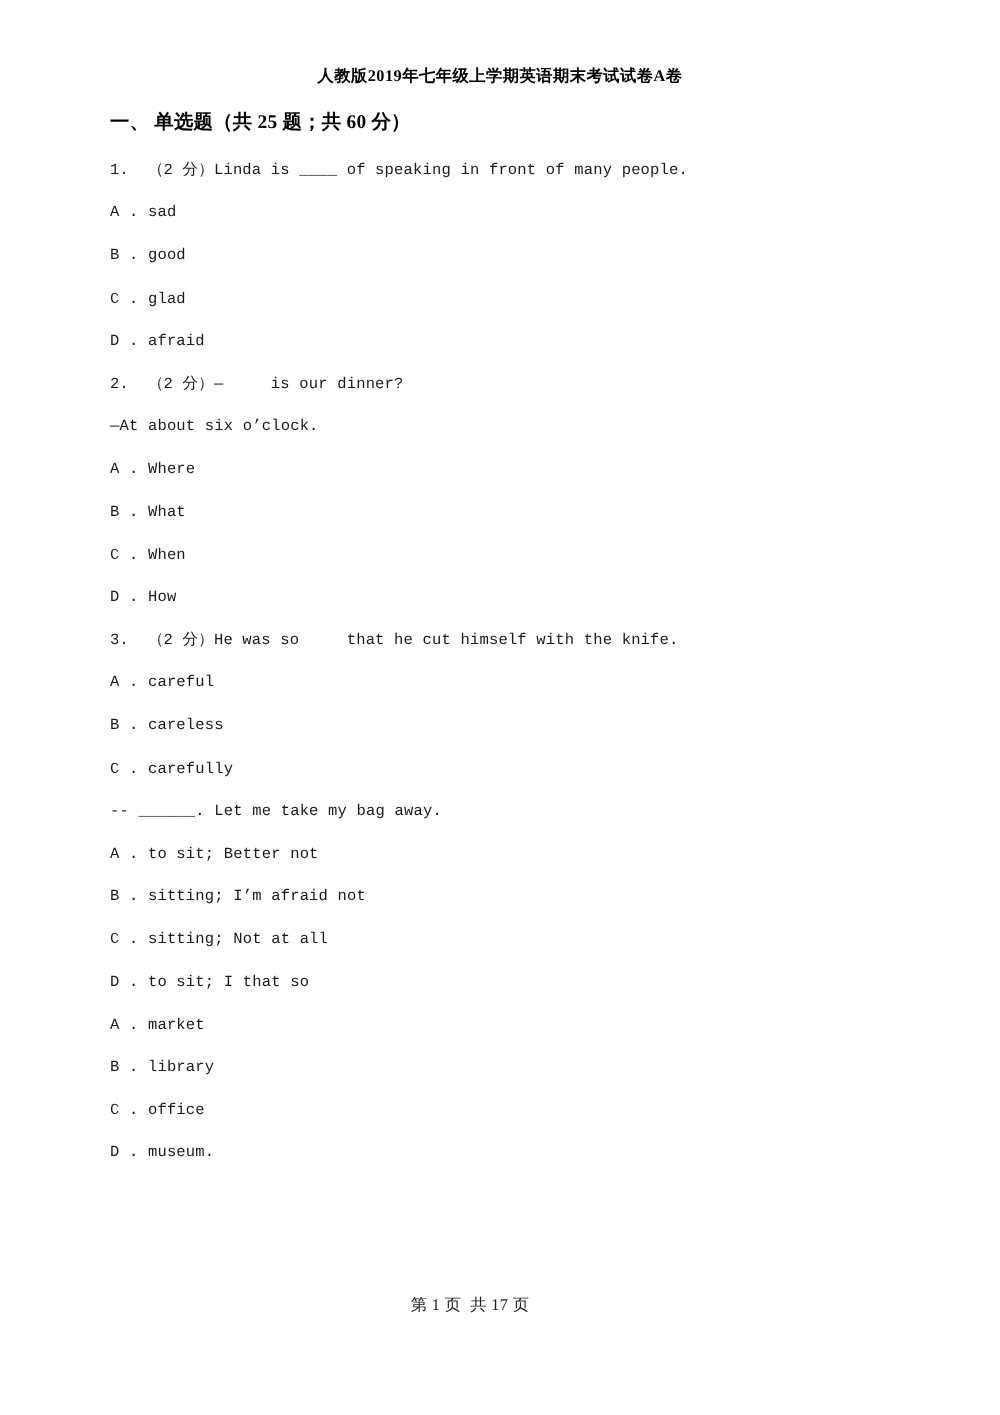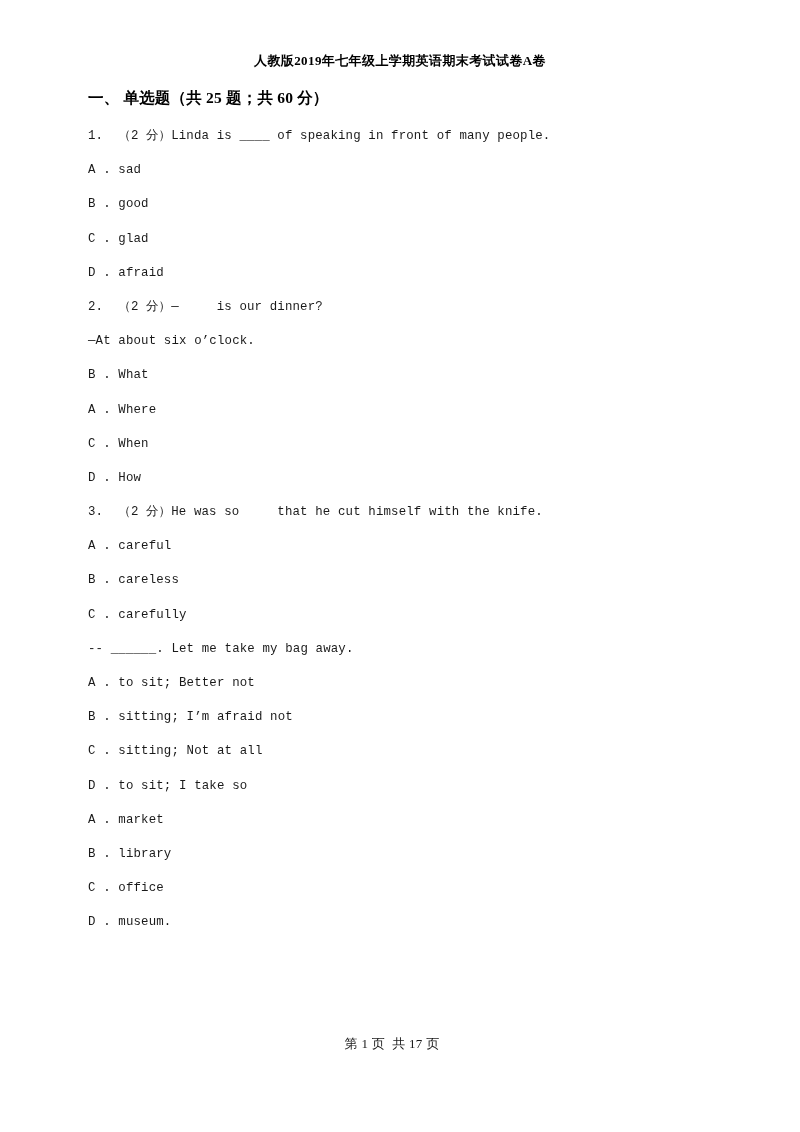--- a/index.html
+++ b/index.html
@@ -79,53 +79,52 @@
     left: 0;
     top: 1034px;
     width: 752px;
     text-align: center;
     font-family: "Liberation Serif", "DejaVu Serif", serif;
     font-size: 13px;
     line-height: 20px;
     color: #1a1a1a;
     white-space: pre;
     letter-spacing: 0.3px;
-    margin-left: 16px;
   }
 </style>
 </head>
 <body style="background: rgb(255, 255, 255);">
 
 <div class="page">
 
   <div class="doc-title">人教版2019年七年级上学期英语期末考试试卷A卷</div>
 
   <div class="section-heading">一、 单选题（共 25 题；共 60 分）</div>
 
   <div class="body-flow">
       <div class="line stem">1.  （2 分）Linda is ____ of speaking in front of many people.</div>
       <div class="line option">A . sad</div>
       <div class="line option">B . good</div>
       <div class="line option">C . glad</div>
       <div class="line option">D . afraid</div>
       <div class="line stem">2.  （2 分）—     is our dinner?</div>
       <div class="line cont">—At about six o’clock.</div>
+      <div class="line option">A . Where</div>
       <div class="line option">B . What</div>
-      <div class="line option">A . Where</div>
       <div class="line option">C . When</div>
       <div class="line option">D . How</div>
       <div class="line stem">3.  （2 分）He was so     that he cut himself with the knife.</div>
       <div class="line option">A . careful</div>
       <div class="line option">B . careless</div>
       <div class="line option">C . carefully</div>
       <div class="line cont">-- ______. Let me take my bag away.</div>
       <div class="line option">A . to sit; Better not</div>
       <div class="line option">B . sitting; I’m afraid not</div>
       <div class="line option">C . sitting; Not at all</div>
-      <div class="line option">D . to sit; I take so</div>
+      <div class="line option">D . to sit; I that so</div>
       <div class="line option">A . market</div>
       <div class="line option">B . library</div>
       <div class="line option">C . office</div>
       <div class="line option">D . museum.</div>
     </div>
 
   <div class="page-footer">第 1 页  共 17 页</div>
 
 </div>
 

